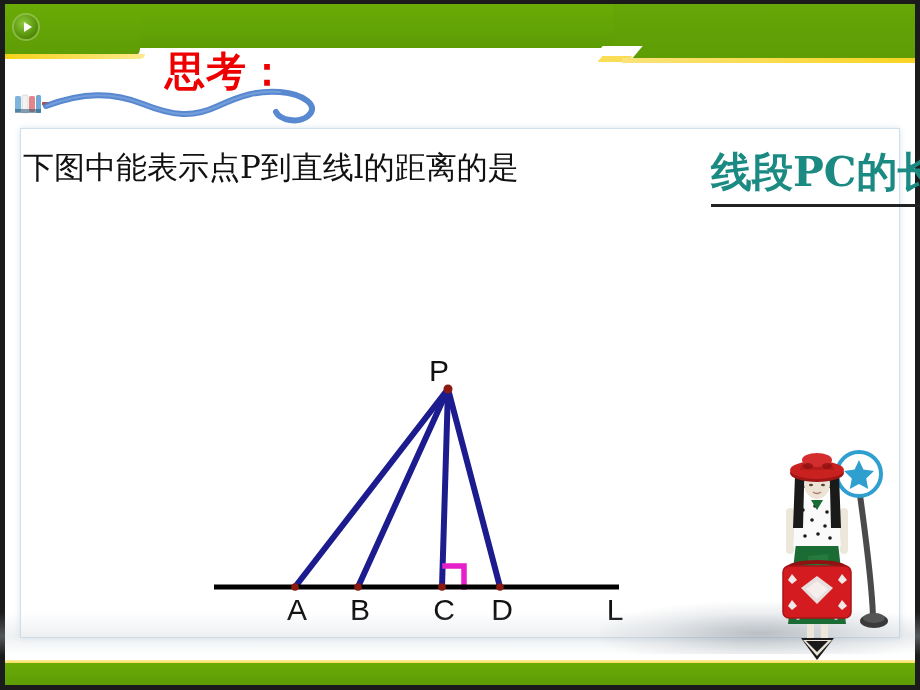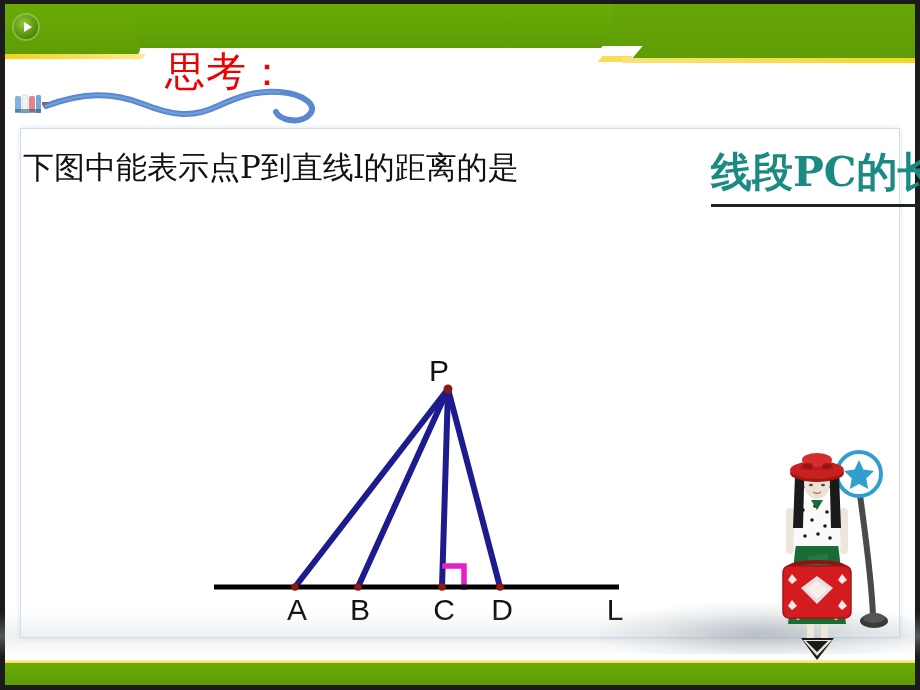--- a/index.html
+++ b/index.html
@@ -74,21 +74,21 @@
   }
   .footer-yellow{
     position:absolute;left:5px;bottom:25px;width:910px;height:5px;
     background:linear-gradient(to bottom,#fdf0a8,#f3d020);
   }
 
   
   .think-title{
     position:absolute;left:165px;top:44px;
     font-family:"DejaVu Serif", serif;
-    font-size:40px;font-weight:400;color:#ee0000;
+    font-size:40px;font-weight:700;color:#ee0000;
     letter-spacing:1px;
     white-space:nowrap;
   }
 
   
   .swirl{position:absolute;left:8px;top:84px;width:400px;height:42px;}
   .books-icon{position:absolute;left:14px;top:92px;width:36px;height:24px;}
 
   
   .content-box{

